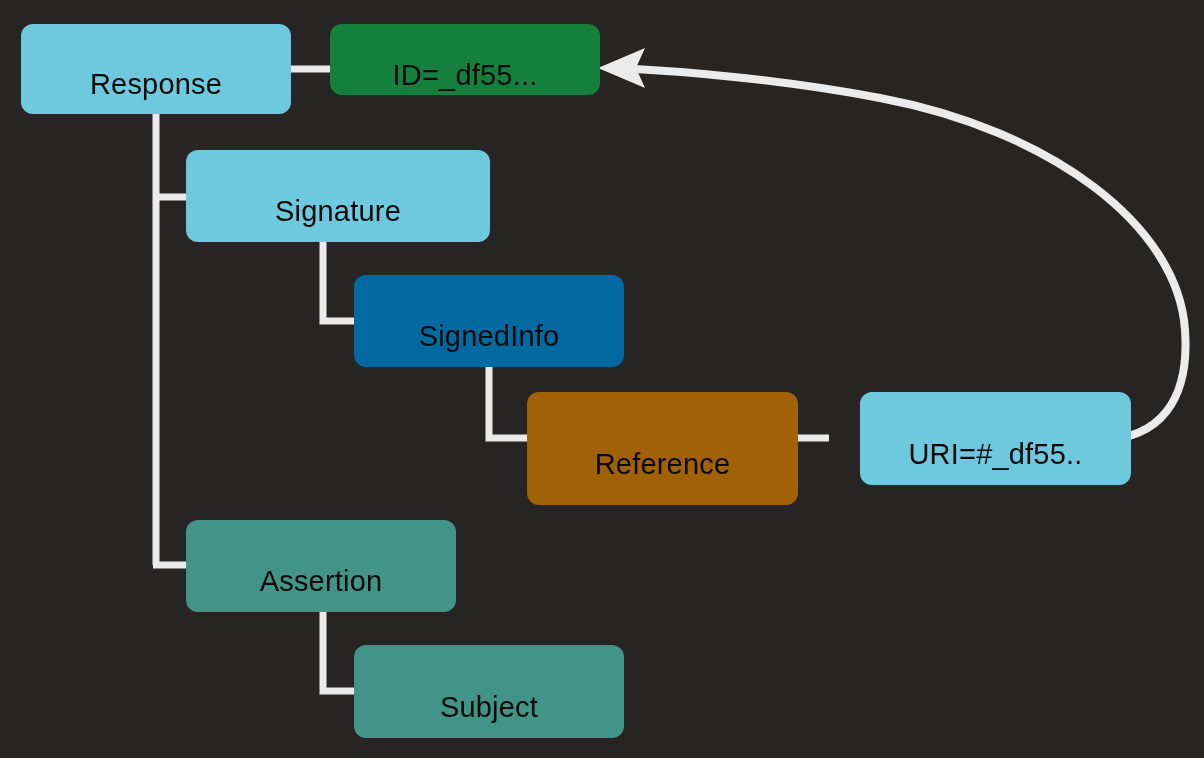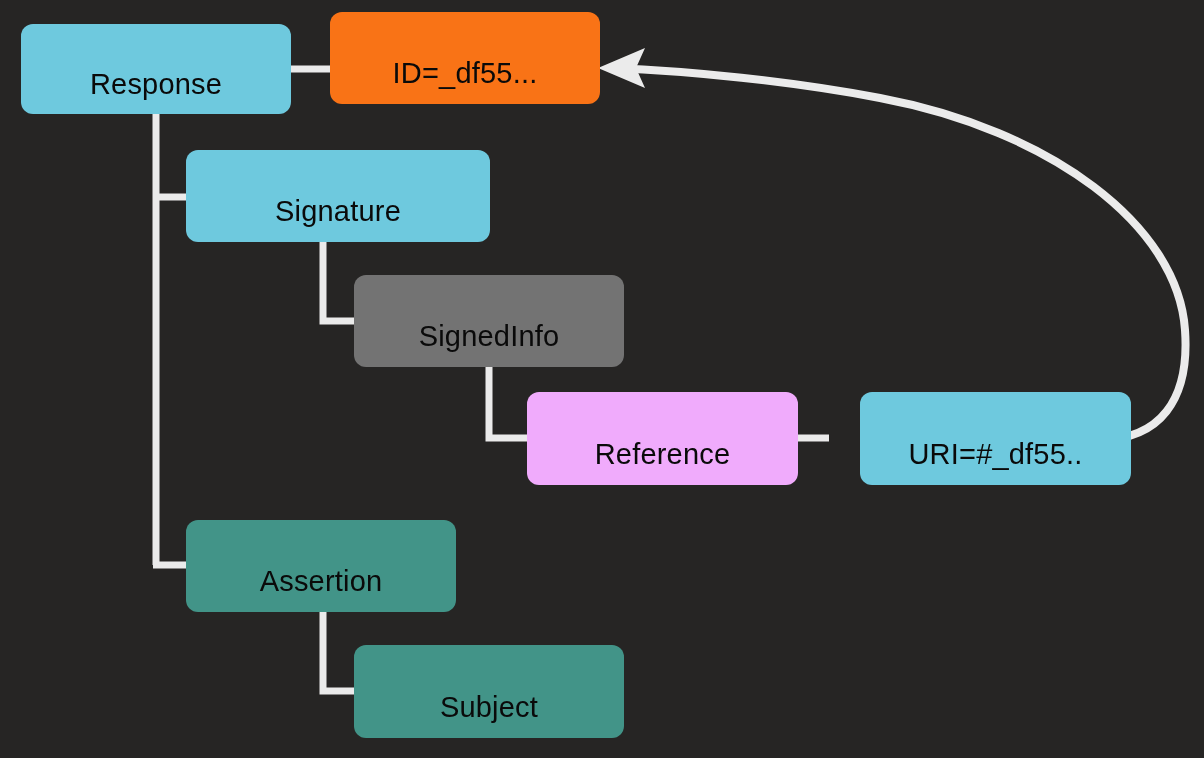--- a/index.html
+++ b/index.html
@@ -70,33 +70,33 @@
              C 1160 440, 1190 400, 1185 330
              C 1178 225, 1050 130, 880 98
              C 790 81, 690 71, 612 68" stroke="#ebebeb" stroke-width="8" fill="none" stroke-linecap="butt"></path>
     <path d="M 598 68 L 645 48 L 636 68 L 645 88 Z" fill="#ebebeb"></path>
   </svg>
 
   <div class="node" style="left:21px; top:24px; width:270px; height:90px; background:#6ec9de;">
     <span class="node-label">Response</span>
   </div>
 
-  <div class="node" style="left:330px; top:12px; width:270px; height:92px; background:#f97316;">
+  <div class="node" style="left:330px; top:24px; width:270px; height:71px; background:#15803d;">
     <span class="node-label">ID=_df55...</span>
   </div>
 
   <div class="node" style="left:186px; top:150px; width:304px; height:92px; background:#6ec9de;">
     <span class="node-label">Signature</span>
   </div>
 
-  <div class="node" style="left:354px; top:275px; width:270px; height:92px; background:#737373;">
+  <div class="node" style="left:354px; top:275px; width:270px; height:92px; background:#0369a1;">
     <span class="node-label">SignedInfo</span>
   </div>
 
-  <div class="node" style="left:527px; top:392px; width:271px; height:93px; background:#f0abfc;">
+  <div class="node" style="left:527px; top:392px; width:271px; height:113px; background:#a16207;">
     <span class="node-label">Reference</span>
   </div>
 
   <div class="node" style="left:860px; top:392px; width:271px; height:93px; background:#6ec9de;justify-content:center;">
     <span class="node-label">URI=#_df55..</span>
   </div>
 
   <div class="node" style="left:354px; top:645px; width:270px; height:93px; background:#429488;">
     <span class="node-label">Subject</span>
   </div>

